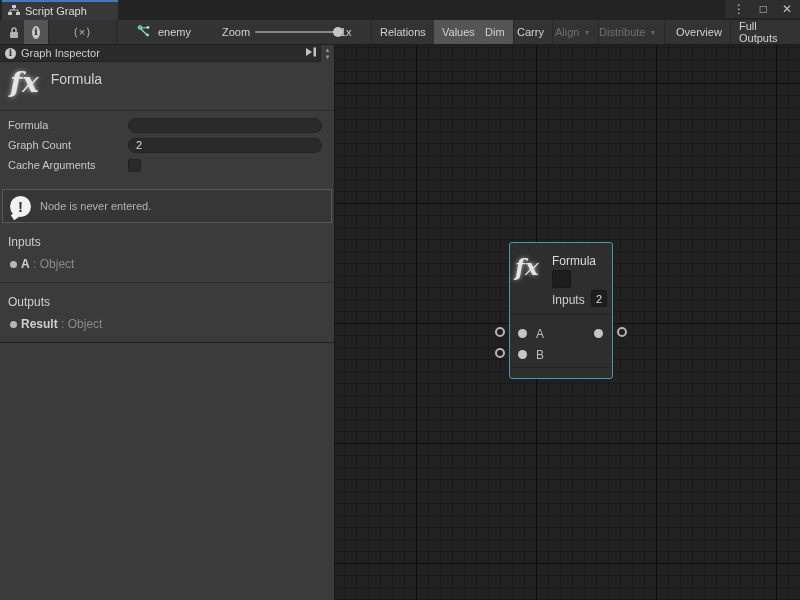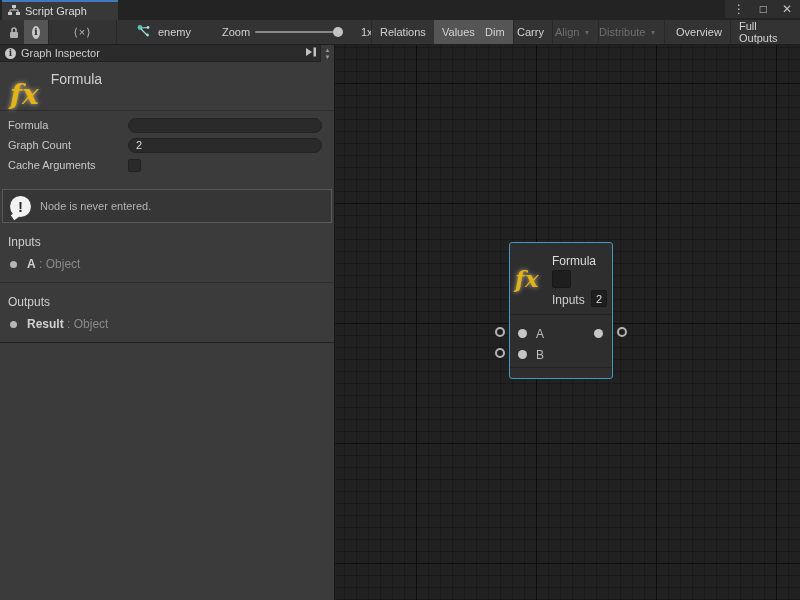--- a/index.html
+++ b/index.html
@@ -66,23 +66,22 @@
   }
   .insp-header-right { position:absolute; right:16px; top:1px; display:flex; align-items:center; }
   .stepper {
     position:absolute; right:0; top:0; width:14px; height:17px; background:#3a3a3a;
     border-left:1px solid #242424; display:flex; flex-direction:column;
     align-items:center; justify-content:center; color:#9a9a9a; font-size:6px; line-height:1.1;
   }
   .unit-head { display:flex; align-items:flex-start; padding:7px 8px 4px; gap:12px; height:48px; }
   .fx-glyph {
     font-family:"DejaVu Serif", serif; font-style:italic; font-weight:bold;
-    color:#eab308; text-shadow:0 0 5px rgba(255,255,255,0.65);
+    color:#e5e5e5; text-shadow:0 0 5px rgba(255,255,255,0.65);
     line-height:1;
-    margin-top:12px;
   }
   .fx-big { font-size:28px; margin-left:2px; }
   .unit-title { font-size:14px; color:#cfcfcf; margin-top:2px; }
 
   .insp-divider { border-top:1px solid #2d2d2d; }
   .insp-divider-dark { border-top:1px solid #202020; }
 
   .prop-row { display:flex; align-items:center; height:20px; padding:0 12px 0 8px; }
   .prop-label { flex:0 0 120px; font-size:11px; color:#c8c8c8; }
   .prop-field {
@@ -103,21 +102,21 @@
     color:#2e2e2e; font-weight:bold; font-size:15px;
     display:flex; align-items:center; justify-content:center; flex:0 0 21px;
   }
   .warn-icon::after {
     content:""; position:absolute; left:2px; bottom:-2px; width:6px; height:6px;
     background:#f2f2f2; transform:rotate(55deg);
   }
   .warn-text { font-size:11px; color:#b3b3b3; }
 
   .section-title { padding:12px 8px 3px; font-size:12px; color:#cfcfcf; }
-  .port-row { display:flex; align-items:center; gap:10px; padding:5px 14px 5px 10px; font-size:12px; }
+  .port-row { display:flex; align-items:center; gap:4px; padding:5px 14px 5px 10px; font-size:12px; }
   .bullet { width:7px; height:7px; border-radius:50%; background:#b6b6b6; flex:0 0 7px; }
   .port-name { color:#d0d0d0; font-weight:bold; }
   .port-sep { color:#8a8a8a; }
   .port-type { color:#8a8a8a; }
   .section-gap { height:6px; }
 
   
   .graph {
     position:absolute; left:335px; top:45px; right:0; bottom:0;
     background-color:#212121;
@@ -211,21 +210,21 @@
     </div>
 
     <div class="tb-abs" style="left:222px;">
       <span>Zoom</span>
     </div>
     <div class="tb-abs" style="left:255px;">
       <div class="zoom-track">
         <div class="zoom-handle"></div>
       </div>
     </div>
-    <div class="tb-abs" style="left:361px;">
+    <div class="tb-abs" style="left:340px;">
       <span>1x</span>
     </div>
 
     <div class="tb-abs tb-btn first" style="left:371px;">
       <span>Relations</span>
     </div>
     <div class="tb-abs tb-btn active" style="left:434px;">
       <span>Values</span>
     </div>
     <div class="tb-abs tb-btn active" style="left:477px;">

